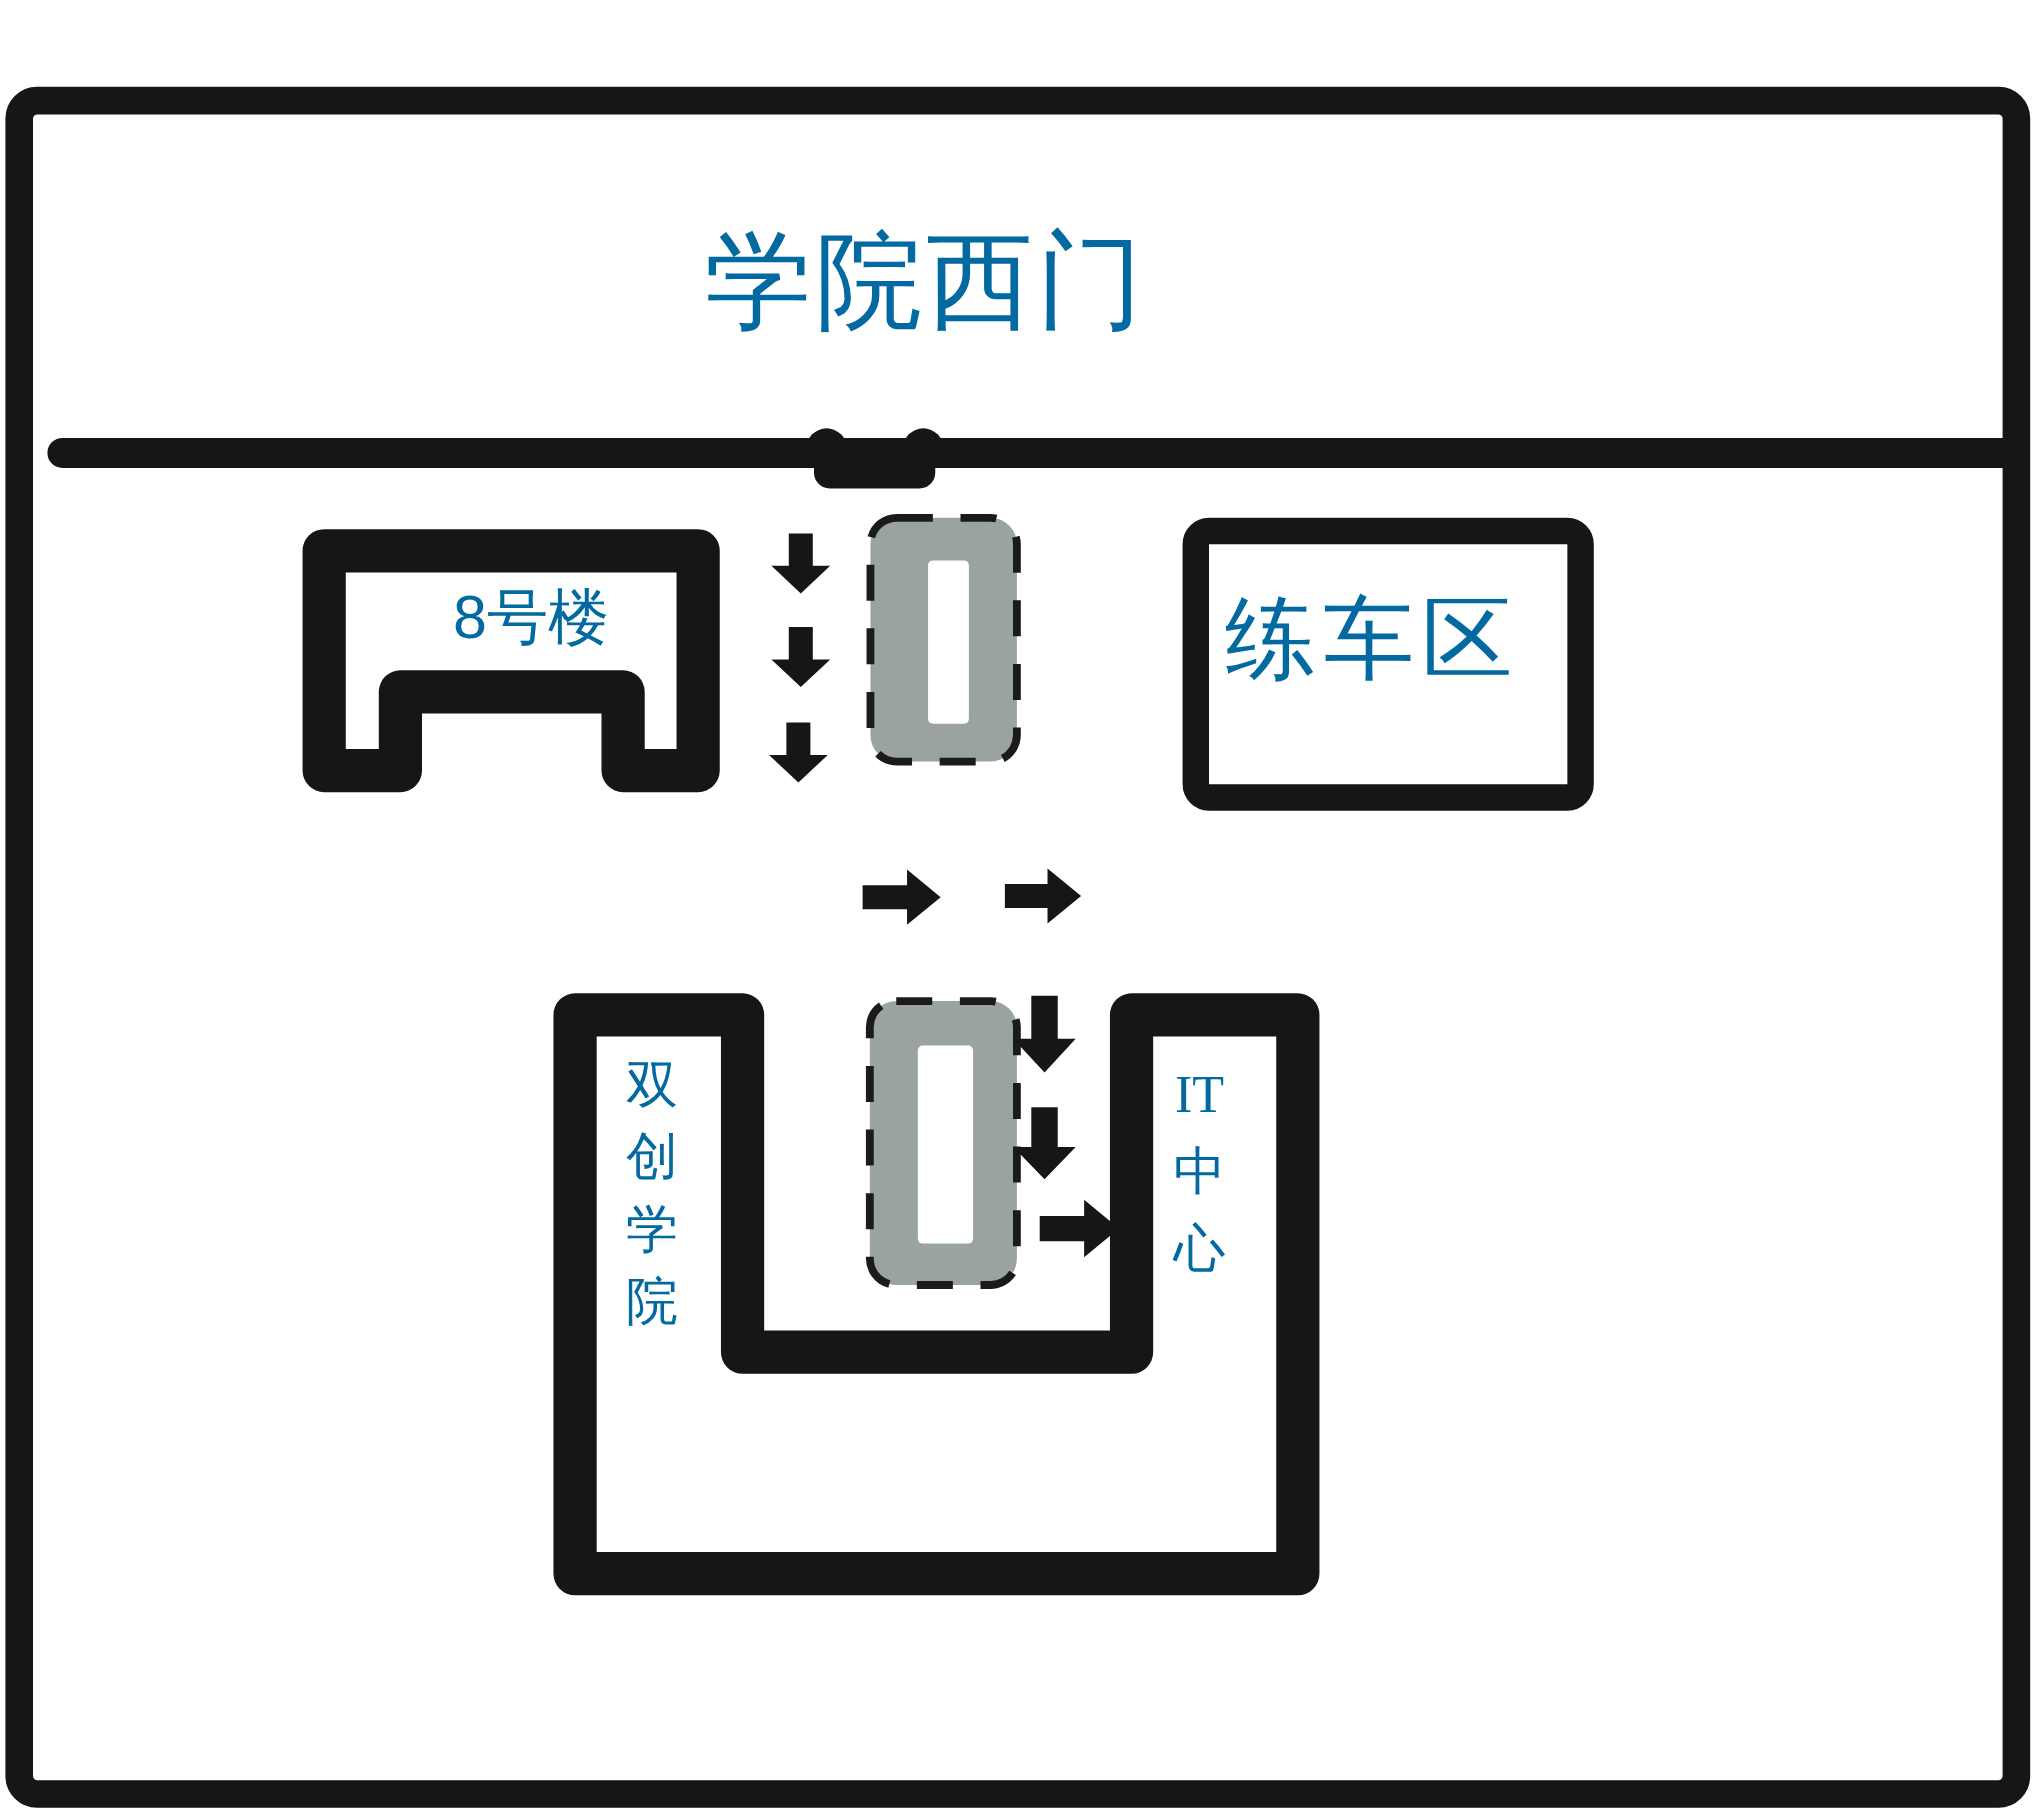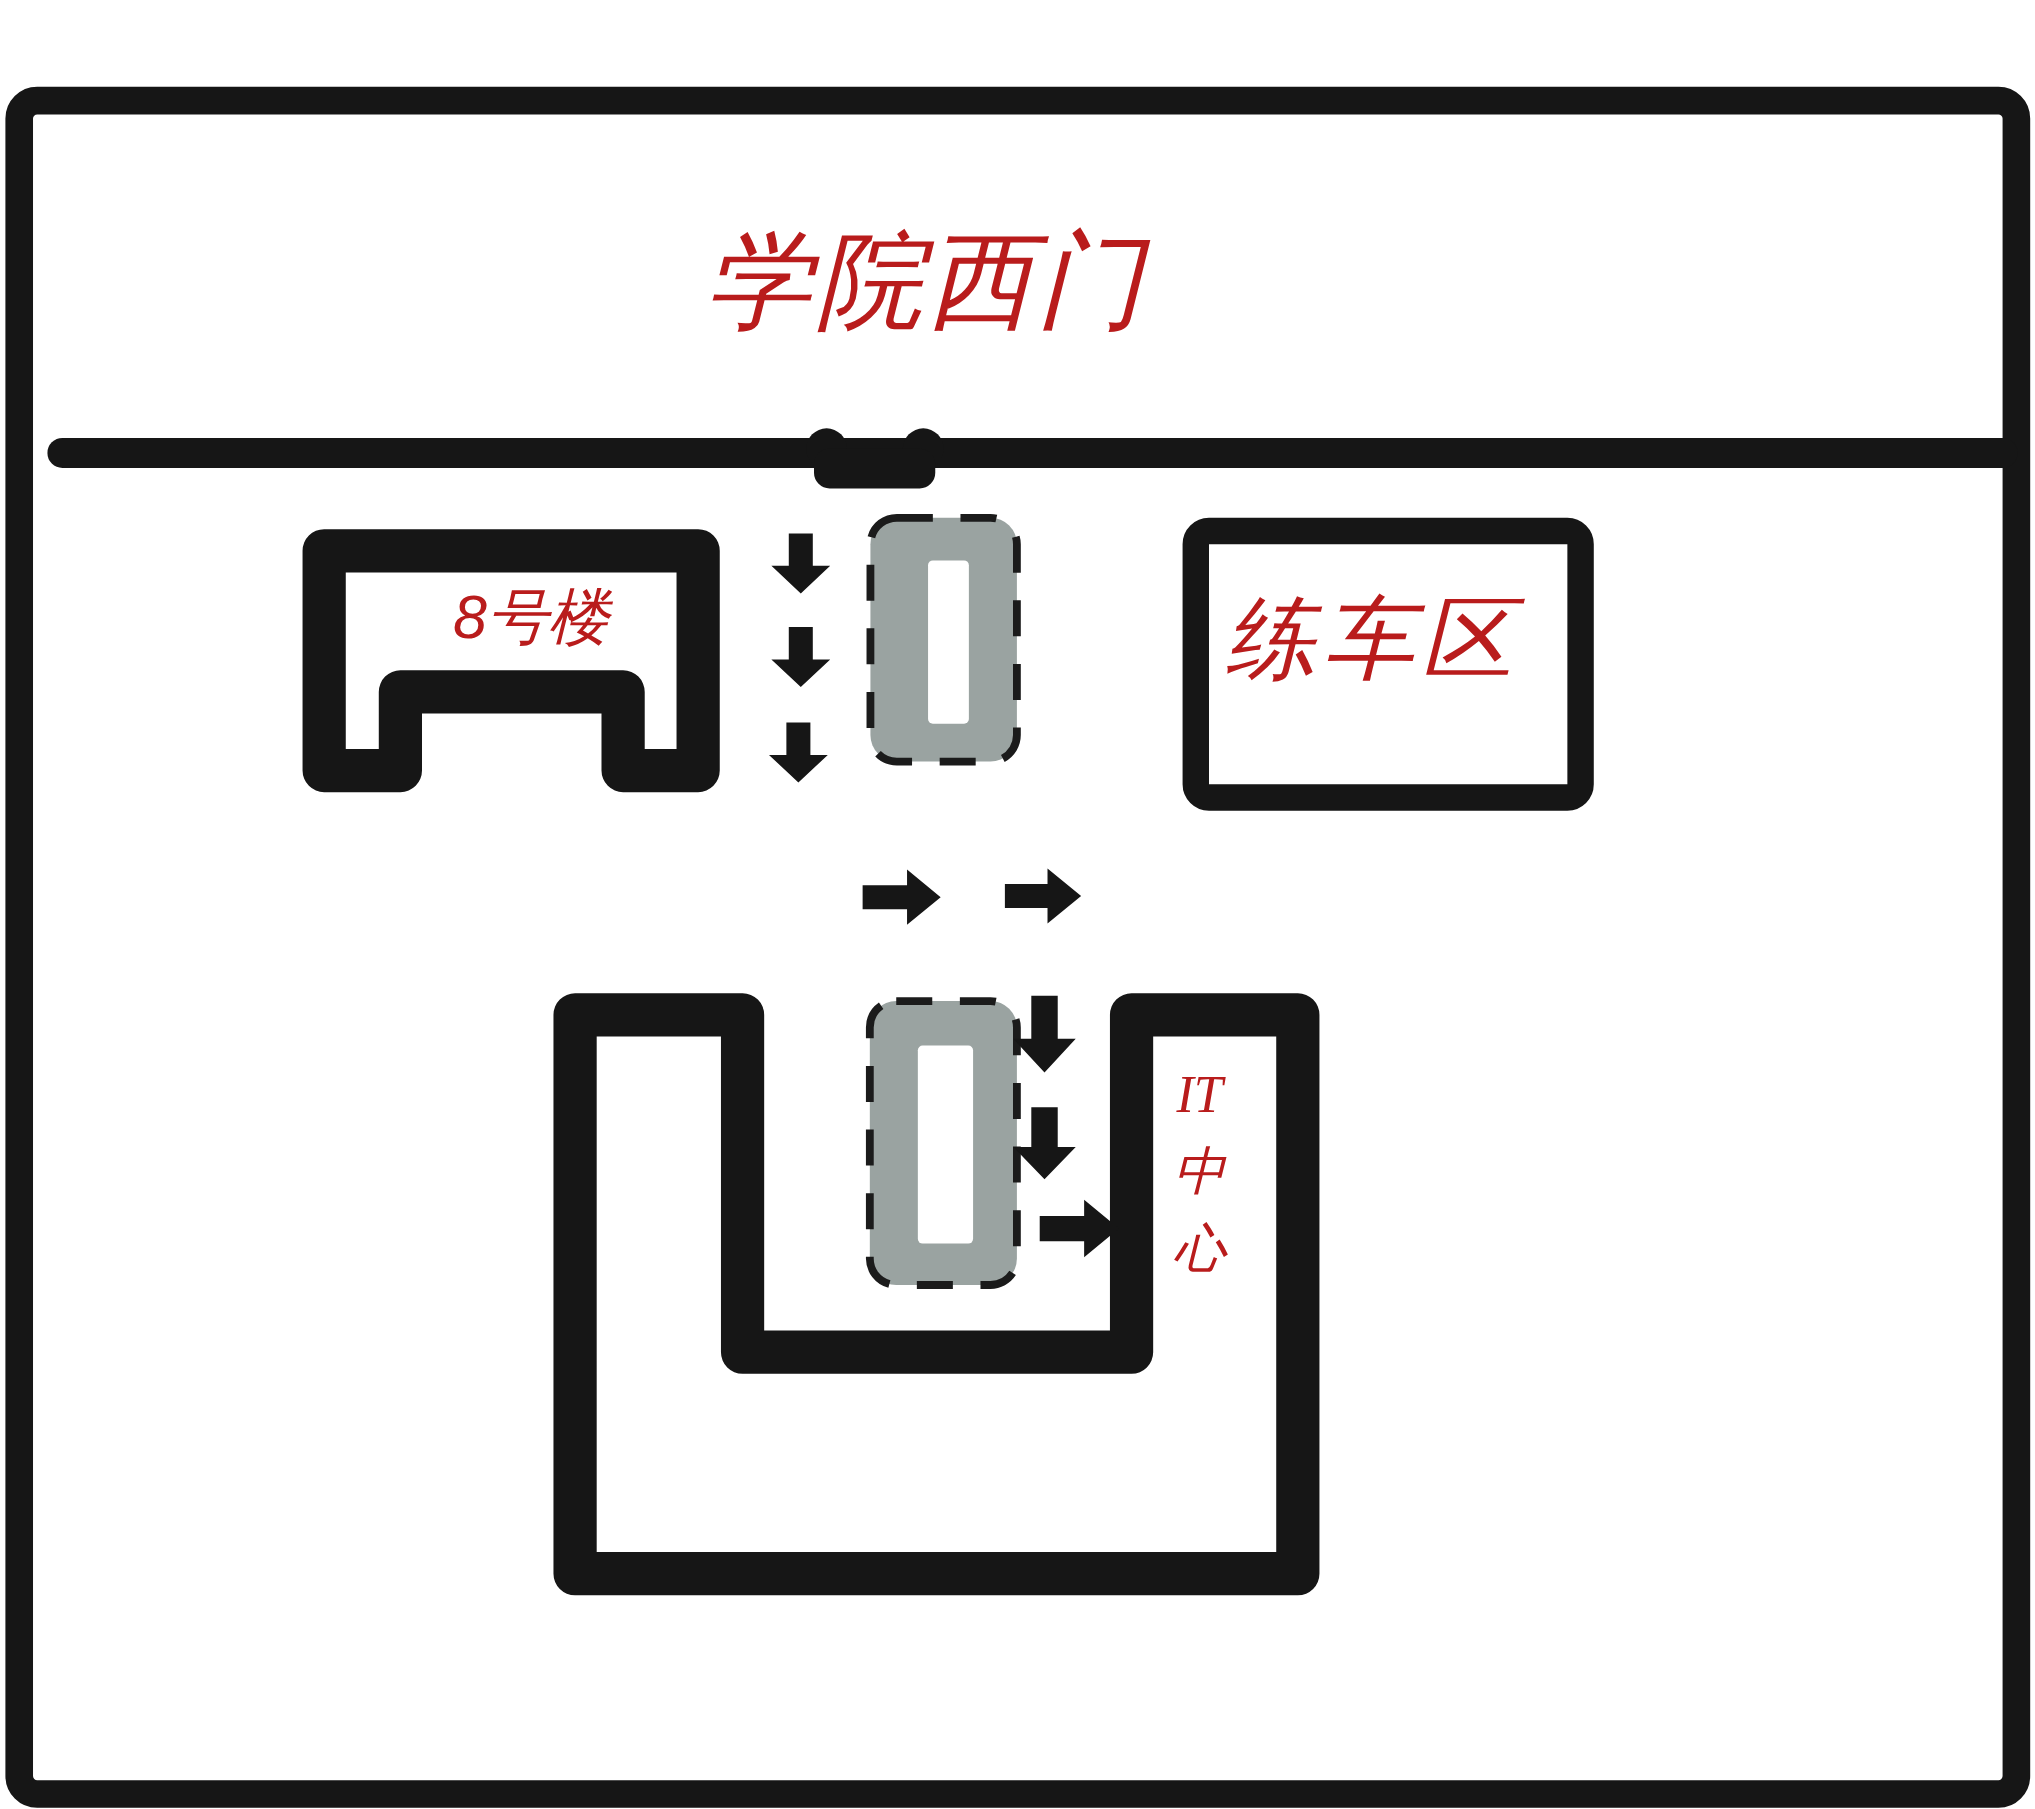--- a/index.html
+++ b/index.html
@@ -4,21 +4,21 @@
 <style>
   html,body{margin:0;padding:0;background:#ffffff;}
   #stage{
     position:relative;
     width:2035px;height:1810px;
     background:#ffffff;
     overflow:hidden;
     font-family:"Liberation Sans", sans-serif;
   }
   #drawing{position:absolute;left:0;top:0;}
-  .lbl{position:absolute;color:#b91c1c;line-height:1;white-space:nowrap;font-style:italic;}
+  .lbl{position:absolute;color:#0369a1;line-height:1;white-space:nowrap;}
   .lbl-title{
     font-family:"Liberation Serif", serif;
     font-size:107px;letter-spacing:3.6px;
     left:695px;top:229px;width:462px;text-align:center;
   }
   .lbl-b8{
     font-size:61px;left:429px;top:587px;width:180px;text-align:right;
   }
   .lbl-b10{
     font-size:74px;left:799px;top:1443px;width:306px;text-align:center;
@@ -87,18 +87,19 @@
       <path d="M1732 2025 H1806 V1998 L1864 2046 L1806 2094 V2067 H1732 Z" fill="#161616"></path>
     </g>
   </svg>
 
   <div class="lbl lbl-title">学院西门</div>
 
   <div class="lbl lbl-b8">8号楼</div>
 
   <div class="lbl lbl-practice">练车区</div>
 
+  <div class="lbl lbl-vert lbl-innovation">双创学院</div>
 
   <div class="lbl lbl-vert lbl-it">IT中心</div>
 
 
 </div>
 
 
 </body></html>

